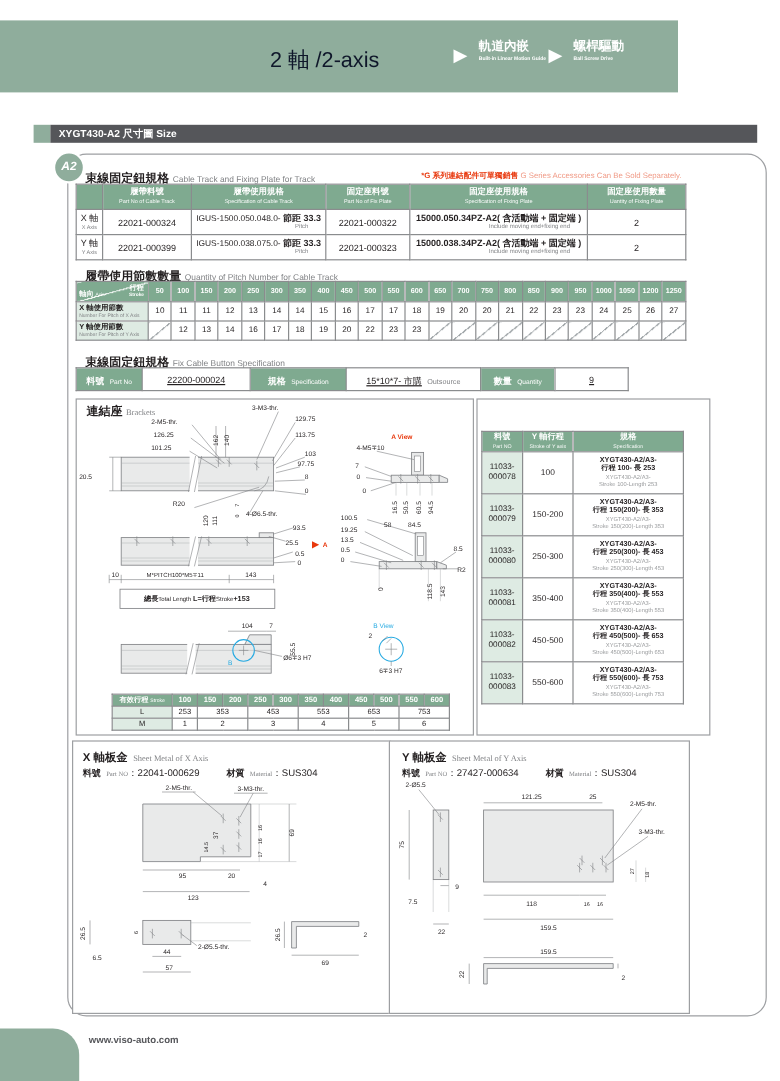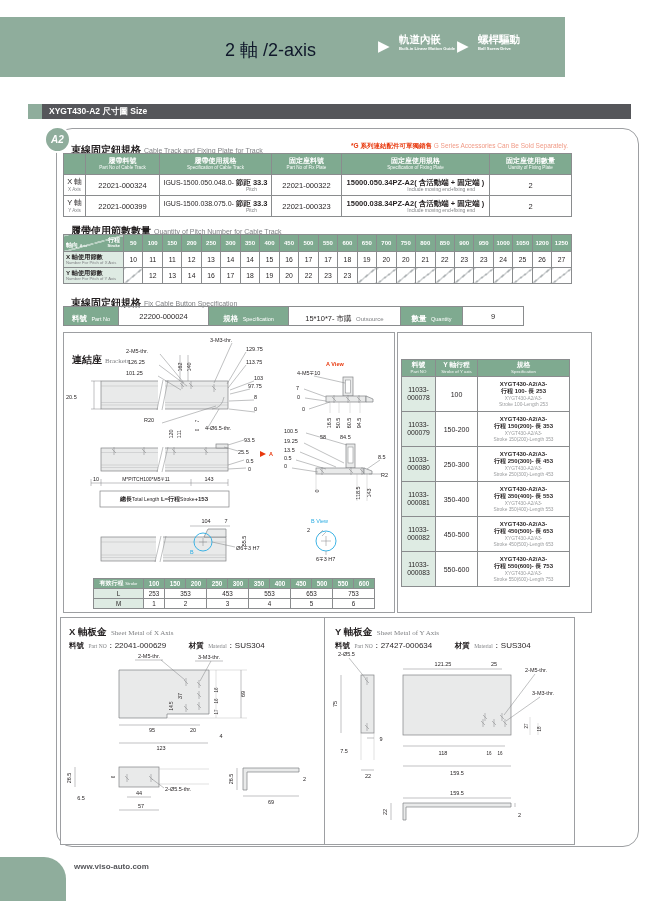--- a/index.html
+++ b/index.html
@@ -50,25 +50,25 @@
   .corner .cze{position:absolute;right:3px;top:8px;font-size:4px;color:#fff;}
   .corner .ca{position:absolute;left:2px;bottom:1px;font-size:6px;font-weight:bold;color:#fff;}
   .plbl .lz{font-size:6.2px;font-weight:bold;display:block;text-align:left;padding-left:2px;line-height:1.05;}
   .plbl .le{font-size:4.2px;color:#808285;display:block;text-align:left;padding-left:2px;line-height:1.05;}
   .slash{background-image:linear-gradient(to right bottom,transparent 48%,#9aa0a3 48%,#9aa0a3 52%,transparent 52%);}
   
   .fixt td{height:18px;}
   .fixt .gh2{background:#7FAA90;color:#fff;}
   .fixt .glz{font-size:7.5px;font-weight:bold;}
   .fixt .gle{font-size:5.5px;}
-  .fixt .val{font-size:7.5px;}
+  .fixt .val{font-size:7.5px;text-decoration:underline;}
   .fixt .vale{font-size:6px;color:#808285;}
   
   .panel{position:absolute;border:1px solid #9D9FA2;background:#fff;}
-  .ptitle{position:absolute;left:8px;top:16px;white-space:nowrap;}
+  .ptitle{position:absolute;left:8px;top:0;white-space:nowrap;}
   .ser{font-family:"Liberation Serif",serif;color:#808285;}
   
   .bpt td{font-size:6.5px;}
   .bpt .gh .hz{font-size:6.8px;}
   .bpt .gh .he{font-size:4.4px;}
   .bpt .pcell{font-size:6.8px;line-height:1.25;background:#DEEBE3;}
   .bpt .scell{font-size:7px;}
   .bpt .spz{font-size:6px;font-weight:bold;line-height:1.25;}
   .bpt .spe{font-size:4.8px;color:#9a9c9e;line-height:1.2;}
   

